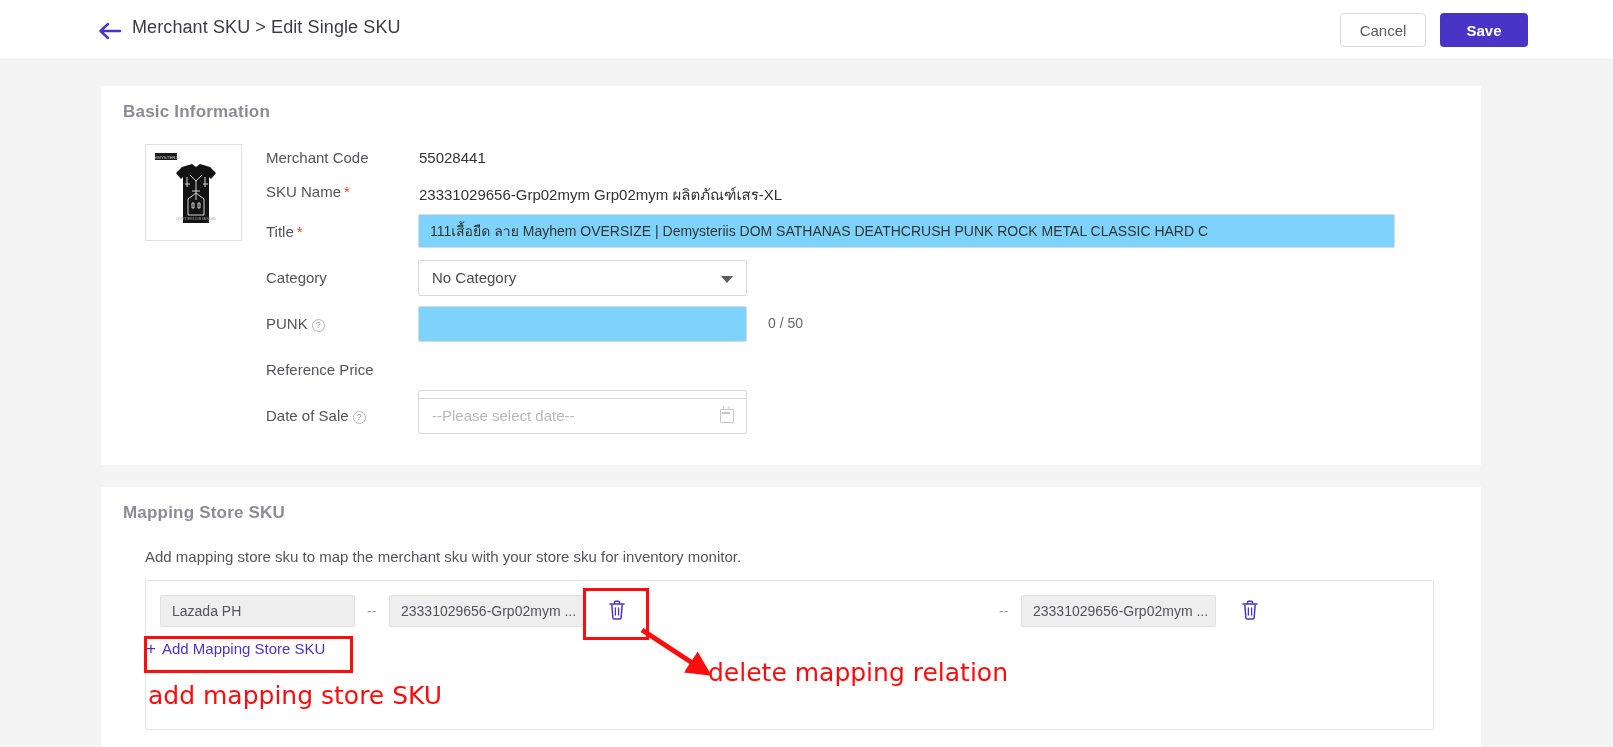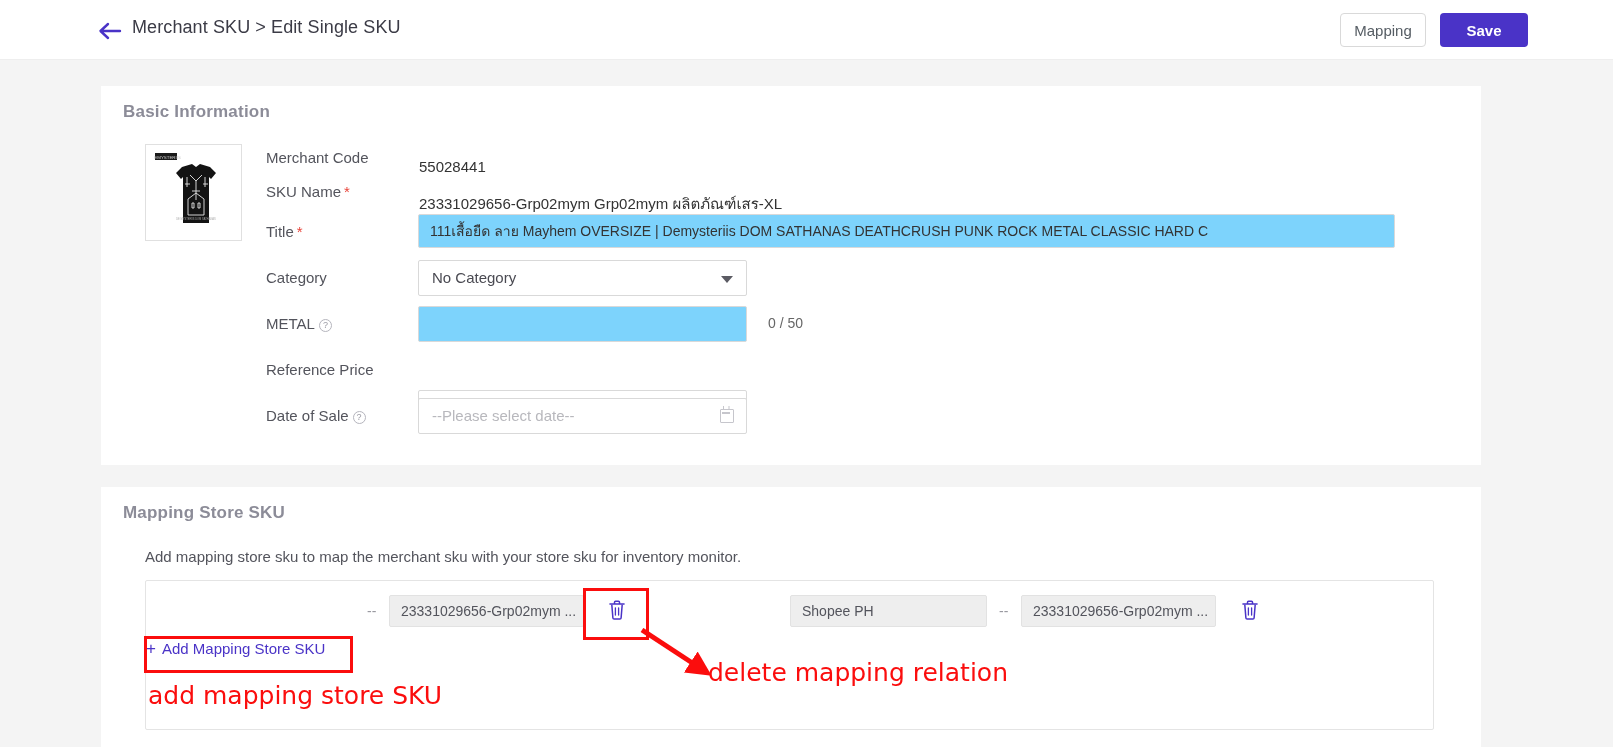--- a/index.html
+++ b/index.html
@@ -79,21 +79,20 @@
   .flabel {
     position: absolute;
     font-size: 15px; color: #53545c;
     white-space: nowrap;
   }
   .req { color: #e8443a; font-size: 15px; margin-left: 3px; }
   .fvalue {
     position: absolute;
     font-size: 15px; color: #333;
     white-space: nowrap;
-    margin-top: 9px;
   }
   .help {
     display: inline-block;
     width: 13px; height: 13px; border-radius: 50%;
     border: 1px solid #b5b5bd; color: #9a9aa3;
     font-size: 9px; line-height: 11px; text-align: center;
     vertical-align: 1px; margin-left: 4px;
     font-family: "Liberation Sans", sans-serif;
   }
 
@@ -193,21 +192,21 @@
 </head>
 <body>
 
 <div class="topbar">
   <span class="back-arrow">
     <svg width="26" height="26" viewBox="0 0 26 26">
       <path d="M23 13 H4 M11 6 L3.5 13 L11 20" fill="none" stroke="#4a33c7" stroke-width="2.4" stroke-linecap="round" stroke-linejoin="round"></path>
     </svg>
   </span>
   <div class="crumb">Merchant SKU &gt; Edit Single SKU</div>
-  <button class="btn-cancel">Mapping</button>
+  <button class="btn-cancel">Cancel</button>
   <button class="btn-save">Save</button>
 </div>
 
 <div class="card" id="card-basic">
   <div class="card-title">Basic Information</div>
 
   <div class="thumb">
     <svg class="shirtbox" viewBox="0 0 80 84">
       <rect x="0" y="0" width="80" height="84" fill="#ffffff"></rect>
       <rect x="1" y="2" width="22" height="7" fill="#1a1a1a"></rect>
@@ -244,21 +243,21 @@
 
   <div class="frow">
     <span class="flabel" style="left:165px; top:183px;">Category</span>
     <div class="selectbox" style="left:317px; top:174px; width:329px; height:36px;">
       <span class="sel-val">No Category</span>
       <span class="caret"></span>
     </div>
   </div>
 
   <div class="frow">
-    <span class="flabel" style="left:165px; top:229px;"><span>METAL</span><span class="help">?</span></span>
+    <span class="flabel" style="left:165px; top:229px;"><span>PUNK</span><span class="help">?</span></span>
     <input class="txtinput" style="left: 317px; top: 220px; width: 329px; height: 36px;" value="">
     <span class="counter" style="left:667px; top:229px;">0 / 50</span>
   </div>
 
   <div class="frow">
     <span class="flabel" style="left:165px; top:275px;">Reference Price</span>
     <div class="selectbox" style="left:317px; top:265px; width:329px; height:36px;margin-top:39px;">
       <span class="prefix">MYR</span>
       <span class="sel-val" style="left:73px; top:8px; color:#333;">0</span>
     </div>
@@ -273,32 +272,32 @@
   </div>
 </div>
 
 <div class="card" id="card-mapping">
   <div class="card-title">Mapping Store SKU</div>
   <div class="map-desc">Add mapping store sku to map the merchant sku with your store sku for inventory monitor.</div>
 
   <div class="map-box">
 
     <div class="map-row" style="top:0;">
+      <div class="pill" style="left:14px; top:14px; width:195px;">Lazada PH</div>
       <span class="dash" style="left:221px; top:22px;">--</span>
       <div class="pill" style="left:243px; top:14px; width:195px;">23331029656-Grp02mym ...</div>
       <span class="trash" style="left:461px; top:18px;">
         <svg width="20" height="22" viewBox="0 0 20 22">
           <path d="M3 5 h14" stroke="#4a33c7" stroke-width="1.6" stroke-linecap="round" fill="none"></path>
           <path d="M7.5 5 V3.2 a1 1 0 0 1 1-1 h3 a1 1 0 0 1 1 1 V5" stroke="#4a33c7" stroke-width="1.5" fill="none"></path>
           <path d="M4.8 5.6 L5.9 19 a1.2 1.2 0 0 0 1.2 1.1 h5.8 a1.2 1.2 0 0 0 1.2-1.1 L15.2 5.6" stroke="#4a33c7" stroke-width="1.5" fill="none" stroke-linejoin="round"></path>
           <path d="M8.4 9 V16 M11.6 9 V16" stroke="#4a33c7" stroke-width="1.3" stroke-linecap="round"></path>
         </svg>
       </span>
 
-      <div class="pill" style="left:644px; top:14px; width:197px;">Shopee PH</div>
       <span class="dash" style="left:853px; top:22px;">--</span>
       <div class="pill" style="left:875px; top:14px; width:195px;">23331029656-Grp02mym ...</div>
       <span class="trash" style="left:1094px; top:18px;">
         <svg width="20" height="22" viewBox="0 0 20 22">
           <path d="M3 5 h14" stroke="#4a33c7" stroke-width="1.6" stroke-linecap="round" fill="none"></path>
           <path d="M7.5 5 V3.2 a1 1 0 0 1 1-1 h3 a1 1 0 0 1 1 1 V5" stroke="#4a33c7" stroke-width="1.5" fill="none"></path>
           <path d="M4.8 5.6 L5.9 19 a1.2 1.2 0 0 0 1.2 1.1 h5.8 a1.2 1.2 0 0 0 1.2-1.1 L15.2 5.6" stroke="#4a33c7" stroke-width="1.5" fill="none" stroke-linejoin="round"></path>
           <path d="M8.4 9 V16 M11.6 9 V16" stroke="#4a33c7" stroke-width="1.3" stroke-linecap="round"></path>
         </svg>
       </span>

